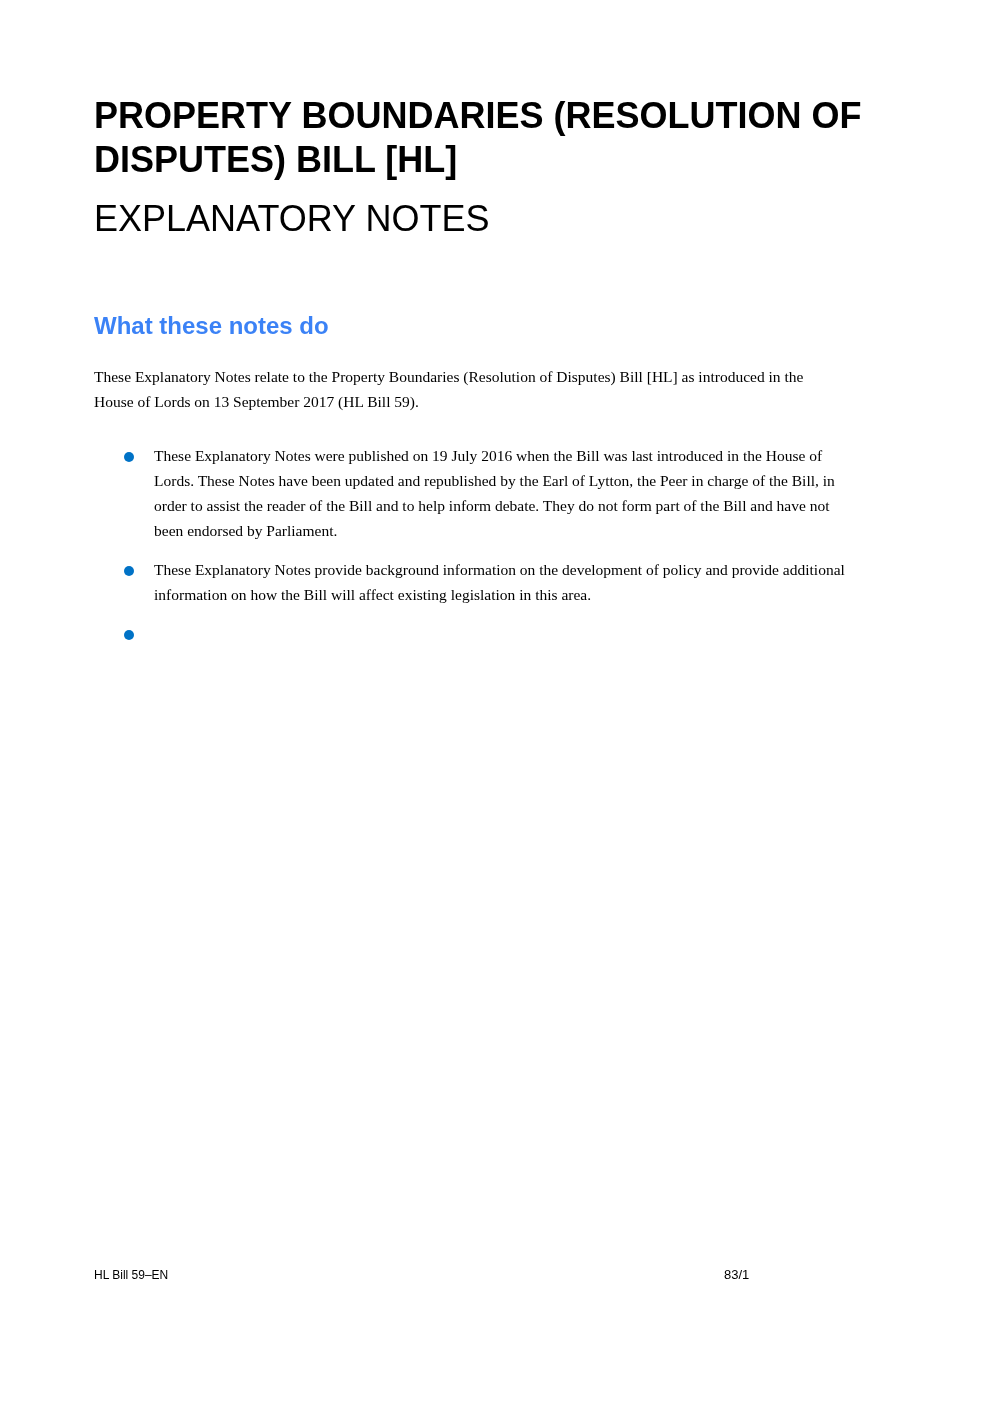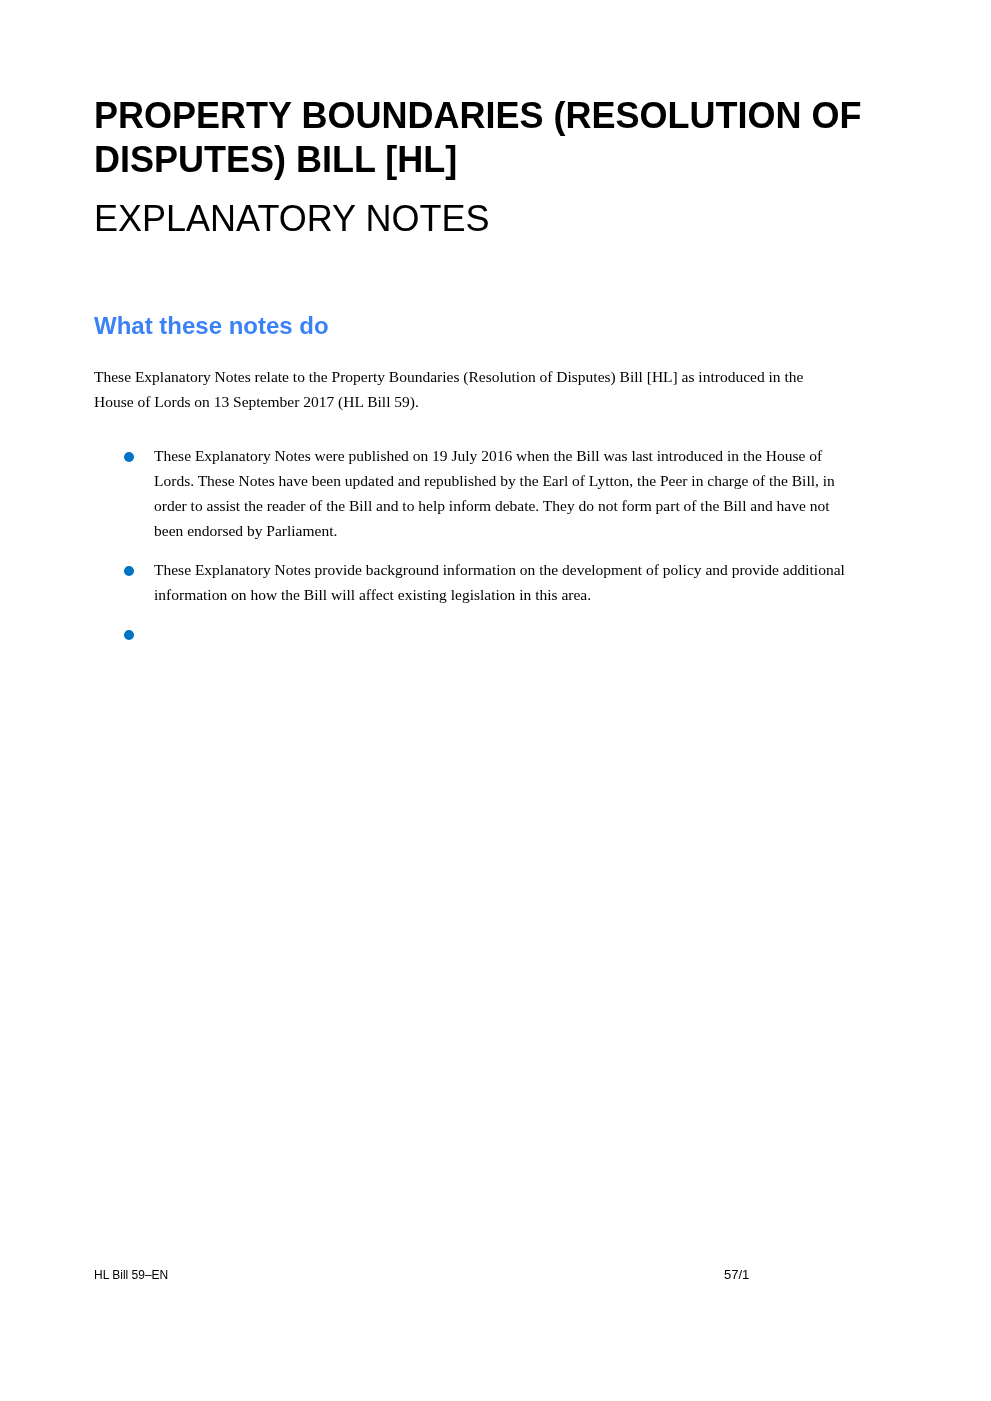--- a/index.html
+++ b/index.html
@@ -120,13 +120,13 @@
   <li class="bullet-item">
     <span class="bullet-dot"></span>
     <span>These Explanatory Notes provide background information on the development of policy and provide additional information on how the Bill will affect existing legislation in this area.</span>
   </li>
   <li class="bullet-item">
     <span class="bullet-dot"></span>
   </li>
 </ul>
 
 <div class="footer-left">HL Bill 59–EN</div>
-<div class="footer-right">57/1</div>
+<div class="footer-right">83/1</div>
 
 </body></html>

